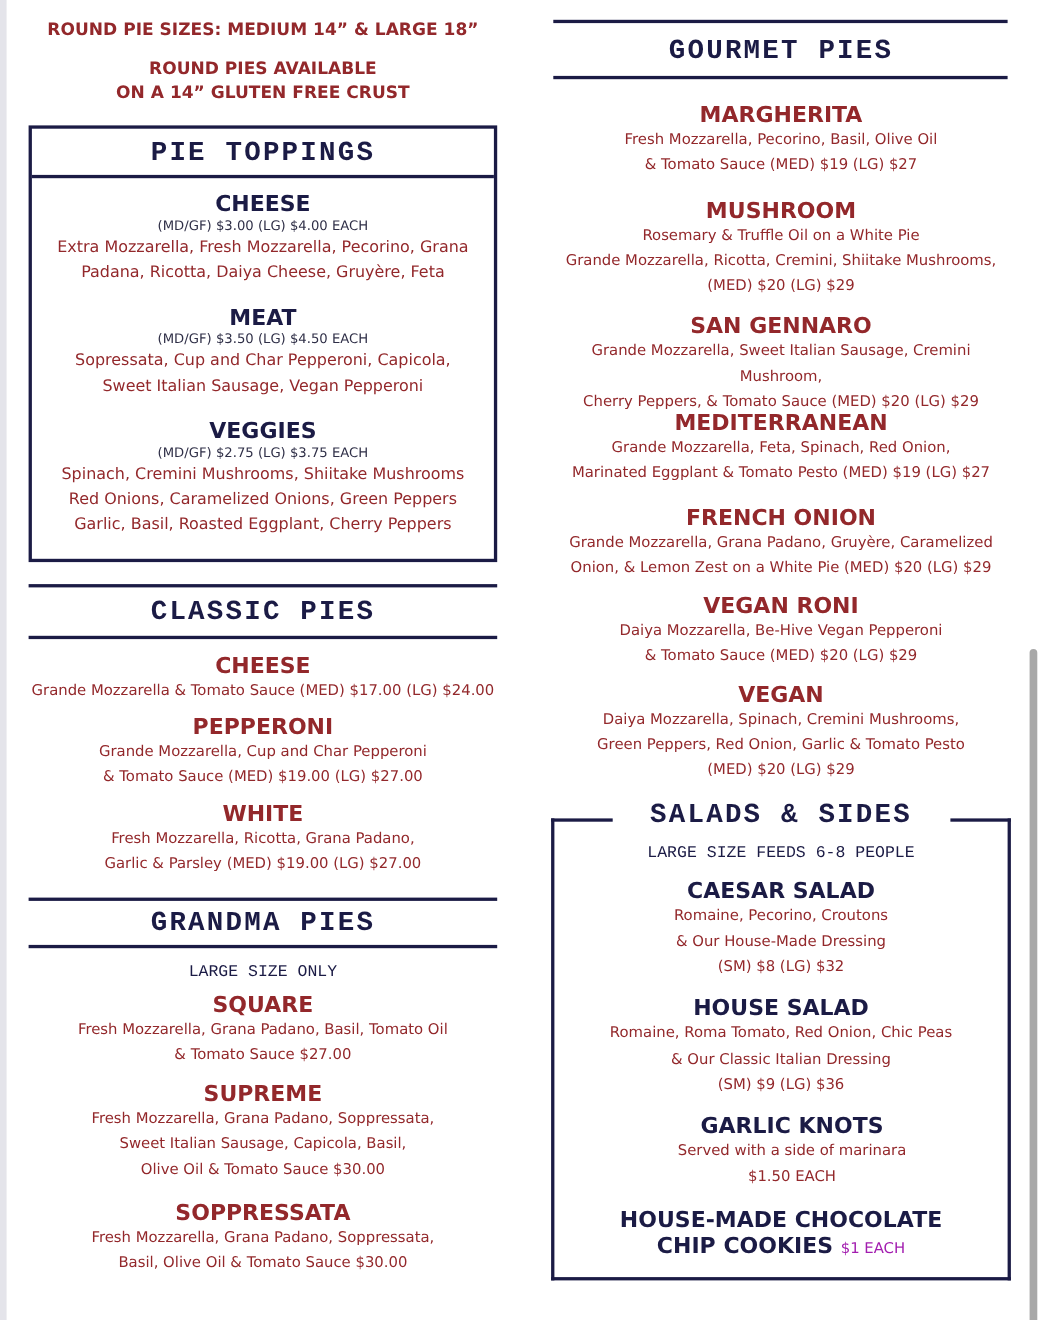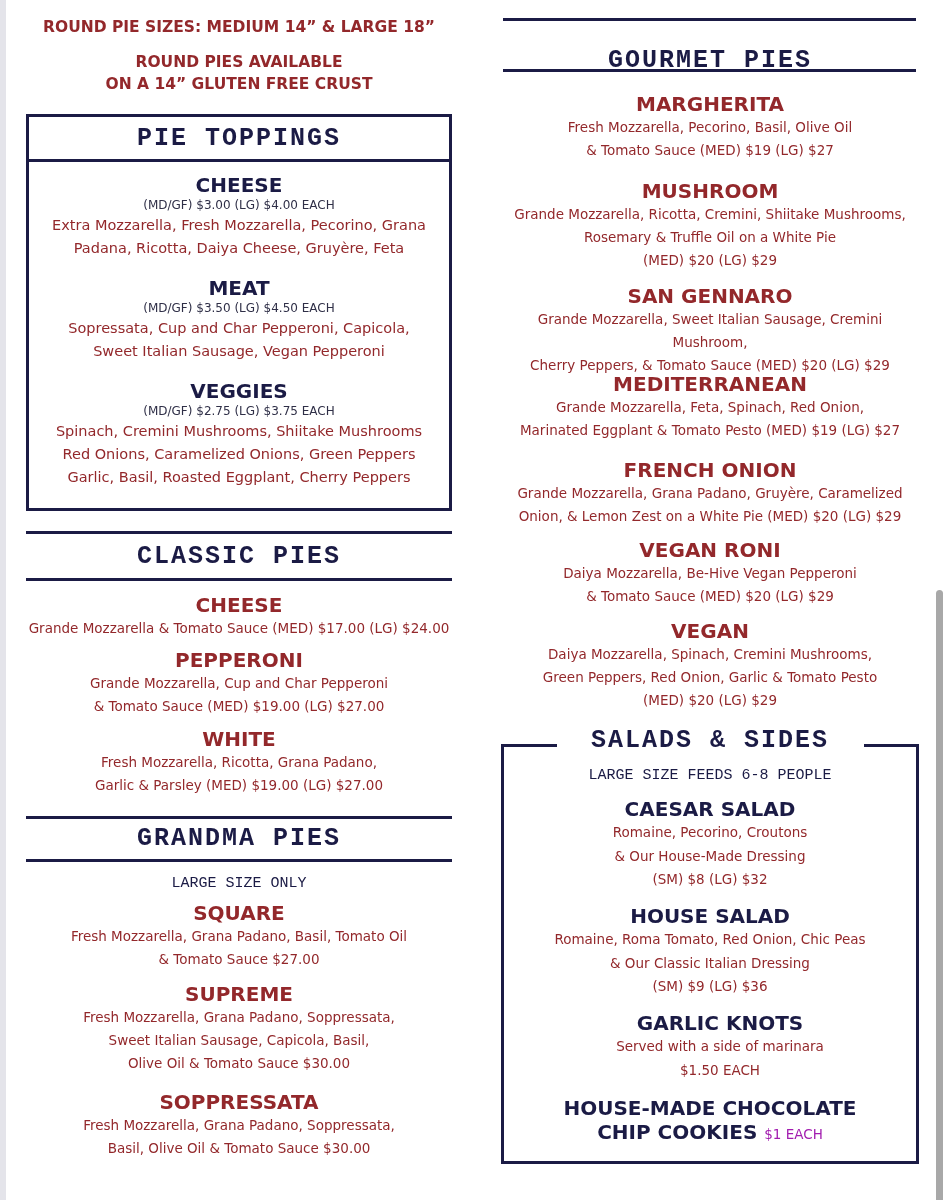--- a/index.html
+++ b/index.html
@@ -113,32 +113,32 @@
   </div>
   <div class="blk" style="top:1090px;">
     <div class="item-name">SOPPRESSATA</div>
     <div class="item-desc">Fresh Mozzarella, Grana Padano, Soppressata,</div>
     <div class="item-desc">Basil, Olive Oil &amp; Tomato Sauce $30.00</div>
   </div>
 </div>
 
 <div class="col col-right">
   <div class="rule" style="top:18px; left:1px; width:413px;"></div>
-  <div class="blk section-title" style="top:44px; line-height:34px;">GOURMET PIES</div>
+  <div class="blk section-title" style="top:30px; line-height:34px;">GOURMET PIES</div>
   <div class="rule" style="top:69px; left:1px; width:413px;"></div>
 
   <div class="blk" style="top:92px;">
     <div class="item-name">MARGHERITA</div>
     <div class="item-desc">Fresh Mozzarella, Pecorino, Basil, Olive Oil</div>
     <div class="item-desc">&amp; Tomato Sauce (MED) $19 (LG) $27</div>
   </div>
   <div class="blk" style="top:179px;">
     <div class="item-name">MUSHROOM</div>
+    <div class="item-desc">Rosemary &amp; Truffle Oil on a White Pie</div>
     <div class="item-desc">Grande Mozzarella, Ricotta, Cremini, Shiitake Mushrooms,</div>
-    <div class="item-desc">Rosemary &amp; Truffle Oil on a White Pie</div>
     <div class="item-desc">(MED) $20 (LG) $29</div>
   </div>
   <div class="blk" style="top:284px;">
     <div class="item-name">SAN GENNARO</div>
     <div class="item-desc">Grande Mozzarella, Sweet Italian Sausage, Cremini Mushroom,</div>
     <div class="item-desc">Cherry Peppers, &amp; Tomato Sauce (MED) $20 (LG) $29</div>
   </div>
   <div class="blk" style="top:372px;">
     <div class="item-name">MEDITERRANEAN</div>
     <div class="item-desc">Grande Mozzarella, Feta, Spinach, Red Onion,</div>

